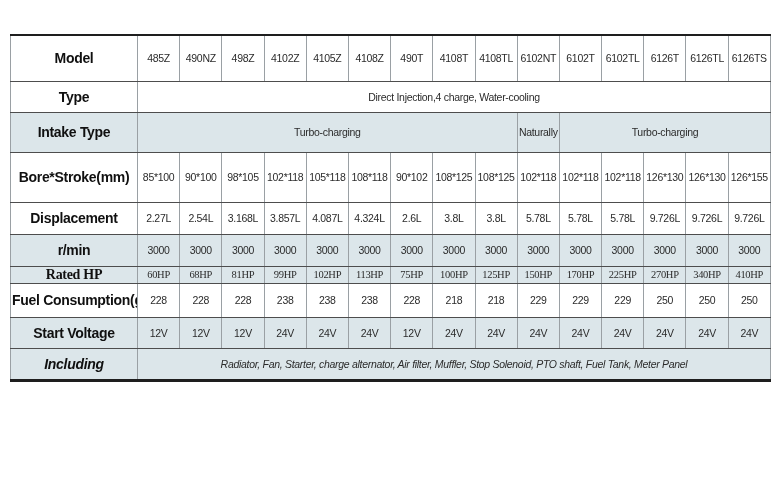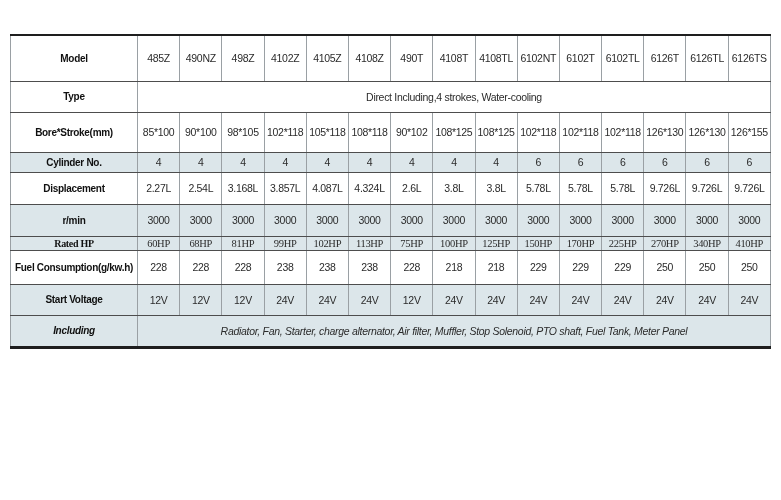--- a/index.html
+++ b/index.html
@@ -39,36 +39,36 @@
     border-bottom: 1px solid #4d4d4d;
     text-align: center;
     vertical-align: middle;
     padding: 0 1px;
     overflow: hidden;
     white-space: nowrap;
     letter-spacing: -0.3px;
   }
   table.spec th {
     font-weight: bold;
-    font-size: 10px;
+    font-size: 14px;
     color: #101010;
   }
   table.spec td {
     font-size: 10.5px;
     font-weight: normal;
     color: #2b2b2b;
   }
   tr.shaded { background: var(--shade, #dce6ea); }
   td.bold { font-weight: bold; color: #161616; }
   td.left { text-align: left; padding-left: 9px; }
   
   tbody tr:nth-child(1)  { height: 46px; }
   tbody tr:nth-child(2)  { height: 31px; }
   tbody tr:nth-child(3)  { height: 40px; }
-  tbody tr:nth-child(4)  { height: 20px; }
+  tbody tr:nth-child(4)  { height: 50px; }
   tbody tr:nth-child(5)  { height: 32px; }
   tbody tr:nth-child(6)  { height: 32px; margin-left: 8px; }
   tbody tr:nth-child(7)  { height: 14px; font-family: Liberation Serif, serif; }
   tbody tr:nth-child(8)  { height: 34px; }
   tbody tr:nth-child(9)  { height: 31px; }
   tbody tr:nth-child(10) { height: 32px; font-style: italic; }
   tbody tr:nth-child(11) { height: 44px; }
   tbody tr:nth-child(12) { height: 41px; }
   tbody tr:nth-child(13) { height: 30px; }
   col.label-col { width: 127px; }
@@ -111,57 +111,45 @@
             <td class="bold">4108TL</td>
             <td class="bold">6102NT</td>
             <td class="bold">6102T</td>
             <td class="bold">6102TL</td>
             <td class="bold">6126T</td>
             <td class="bold">6126TL</td>
             <td class="bold">6126TS</td>
           </tr>
           <tr>
             <th>Type</th>
-            <td colspan="15" class="bold">Direct Including,4 strokes, Water-cooling</td>
+            <td colspan="15" class="bold">Direct Injection,4 charge, Water-cooling</td>
+          </tr>
+          <tr class="shaded">
+            <th>Intake Type</th>
+            <td colspan="9" class="bold">Turbo-charging</td>
+            <td class="bold">Naturally</td>
+            <td colspan="5" class="bold">Turbo-charging</td>
           </tr>
           <tr>
             <th>Bore*Stroke(mm)</th>
             <td>85*100</td>
             <td>90*100</td>
             <td>98*105</td>
             <td>102*118</td>
             <td>105*118</td>
             <td>108*118</td>
             <td>90*102</td>
             <td>108*125</td>
             <td>108*125</td>
             <td>102*118</td>
             <td>102*118</td>
             <td>102*118</td>
             <td>126*130</td>
             <td>126*130</td>
             <td>126*155</td>
-          </tr>
-          <tr class="shaded">
-            <th>Cylinder No.</th>
-            <td>4</td>
-            <td>4</td>
-            <td>4</td>
-            <td>4</td>
-            <td>4</td>
-            <td>4</td>
-            <td>4</td>
-            <td>4</td>
-            <td>4</td>
-            <td>6</td>
-            <td>6</td>
-            <td>6</td>
-            <td>6</td>
-            <td>6</td>
-            <td>6</td>
           </tr>
           <tr>
             <th>Displacement</th>
             <td>2.27L</td>
             <td>2.54L</td>
             <td>3.168L</td>
             <td>3.857L</td>
             <td>4.087L</td>
             <td>4.324L</td>
             <td>2.6L</td>

